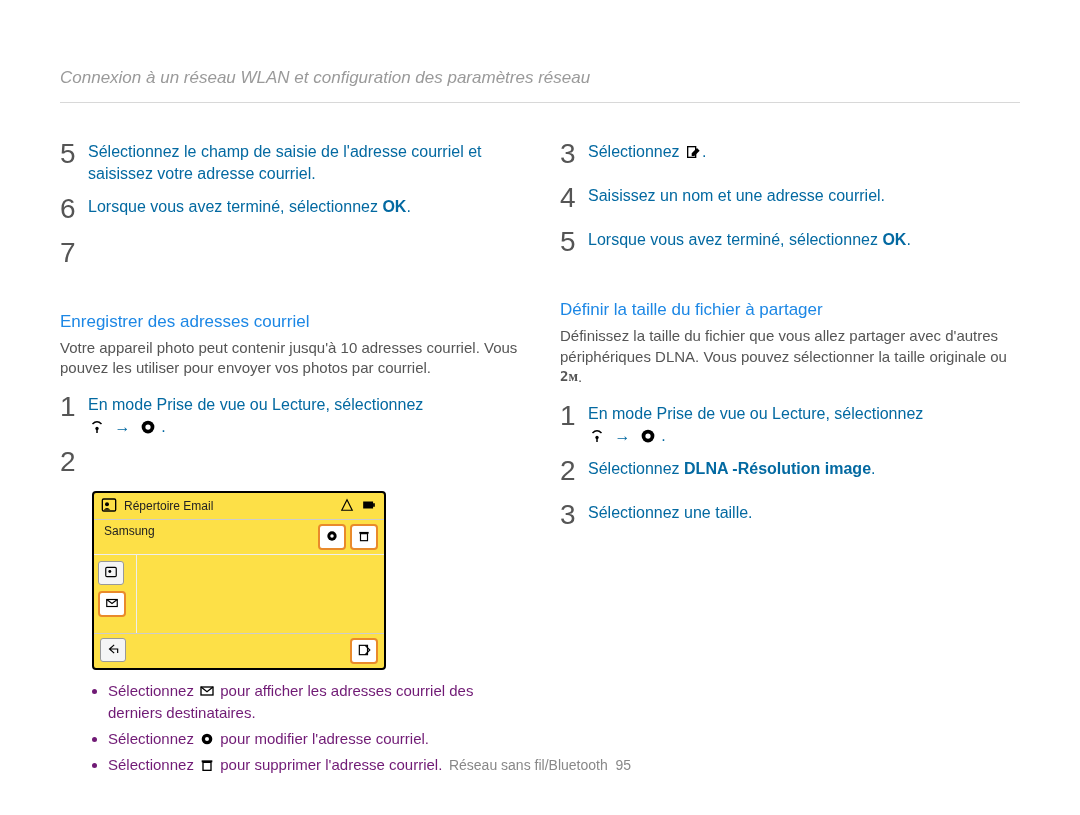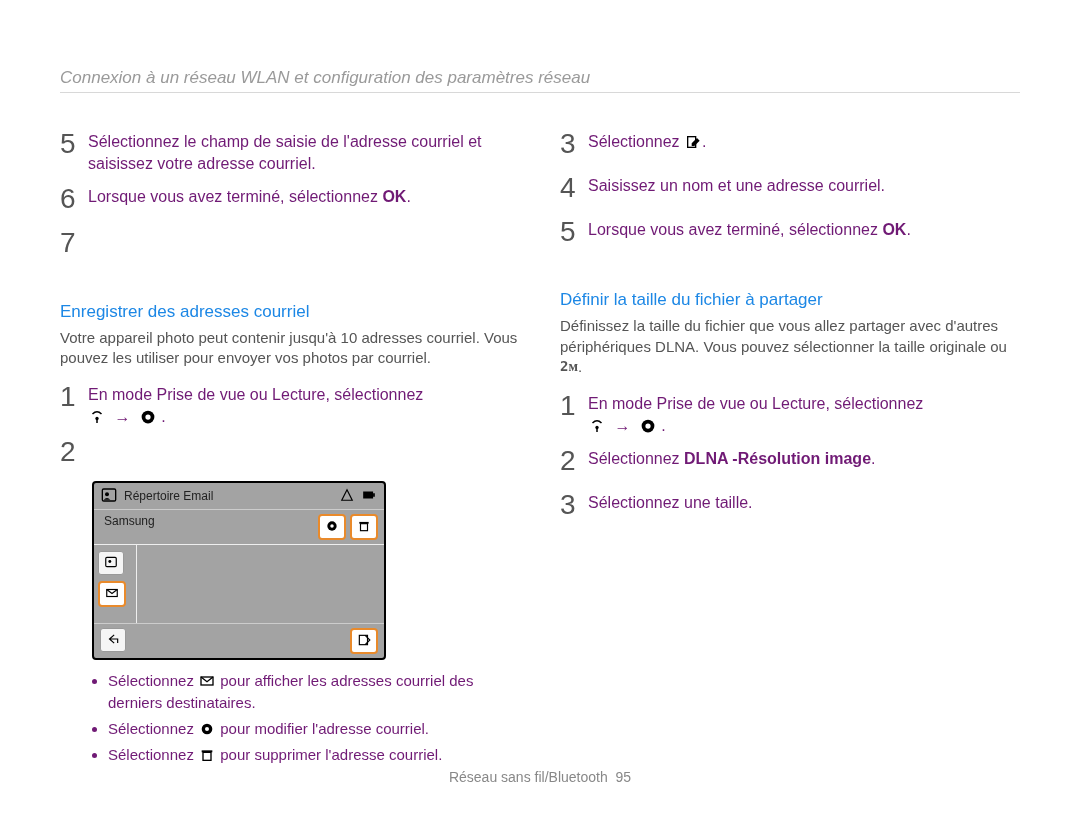--- a/index.html
+++ b/index.html
@@ -15,21 +15,21 @@
     position: relative;
     width: 1080px;
     height: 815px;
     box-sizing: border-box;
     padding: 68px 60px 40px 60px;
   }
   .section-title {
     font-style: italic;
     color: #9a9a9a;
     font-size: 17px;
-    padding-bottom: 4px;
+    padding-bottom: 14px;
     border-bottom: 1px solid #d8d8d8;
     margin-bottom: 36px;
   }
   .columns {
     display: flex;
     gap: 40px;
   }
   .col {
     flex: 1;
   }
@@ -42,21 +42,21 @@
   .step-num {
     font-size: 28px;
     font-weight: 300;
     color: #555;
     width: 28px;
     flex-shrink: 0;
     margin-top: -4px;
   }
   .step-body {
     font-size: 16px;
-    color: #701a75;
+    color: #0369a1;
     padding-top: 2px;
   }
   .step-body .bold { font-weight: bold; }
   .heading-blue {
     font-size: 17px;
     color: #1c87e5;
     font-weight: 400;
     margin: 40px 0 6px 0;
   }
   .sub-desc {
@@ -79,21 +79,21 @@
     display:inline-block;
     padding:0 4px;
   }
   
   .device-shot {
     width: 290px;
     border: 2px solid #000;
     border-radius: 4px;
     margin: 6px 0 10px 32px;
     font-size: 12px;
-    background:#a3a3a3;
+    background:#fde047;
   }
   .ds-top {
     display:flex;
     align-items:center;
     padding:4px 6px;
     border-bottom:1px solid #ccc;
     gap:6px;
   }
   .ds-top-right{ margin-left:auto; display:flex; gap:4px; align-items:center;}
   .ds-row2{
@@ -145,21 +145,21 @@
     font-size: 15px;
     color: #701a75;
     line-height:1.45;
   }
   .bullets li{
     list-style: disc;
     margin-bottom:4px;
   }
   .footer{
     position:absolute;
-    bottom:30px;
+    bottom:42px;
     left:0; right:0;
     text-align:center;
     font-size:14px;
     color:#888;
   }
 </style>
 </head>
 <body>
 
 <div class="page">

